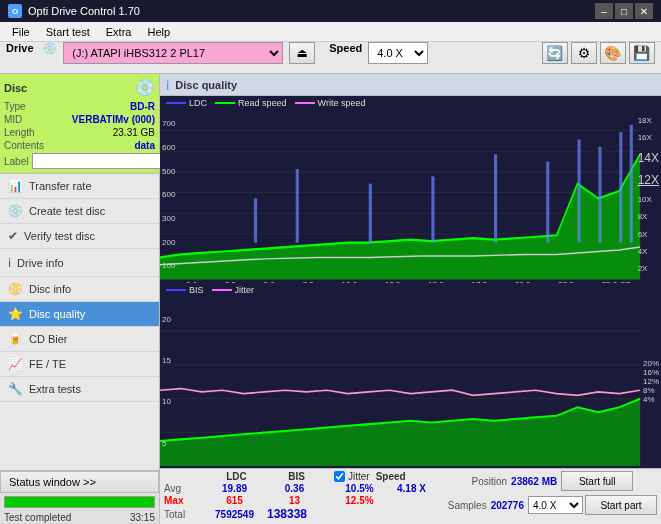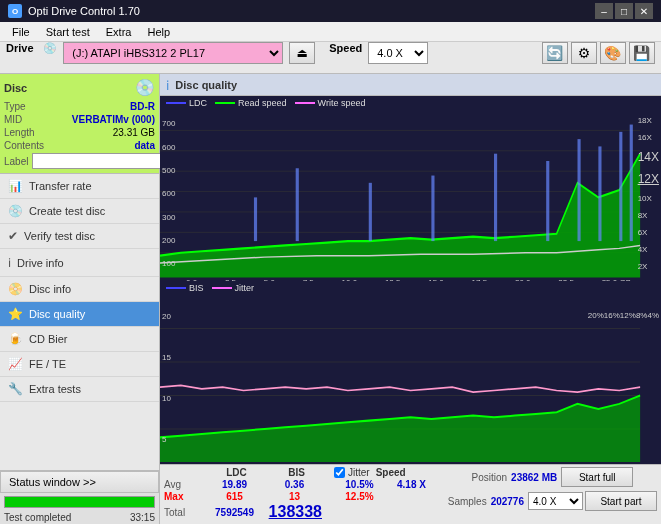--- a/index.html
+++ b/index.html
@@ -331,21 +331,21 @@
             <line x1="0" y1="60" x2="460" y2="60" stroke="#333" stroke-width="0.5"></line>
             <line x1="0" y1="80" x2="460" y2="80" stroke="#333" stroke-width="0.5"></line>
 
             <polygon points="0,85 20,84 40,83 60,82 80,81 100,80 120,79 140,78 160,77 180,76 200,75 220,74 240,73 260,74 280,73 300,72 320,73 340,72 360,71 380,70 400,65 420,68 440,65 460,60 460,100 0,100" fill="#00aa00" opacity="0.7"></polygon>
 
             <polyline points="0,85 20,84 40,83 60,82 80,81 100,80 120,79 140,78 160,77 180,76 200,75 220,74 240,73 260,74 280,73 300,72 320,73 340,72 360,71 380,70 400,65 420,68 440,65 460,60" fill="none" stroke="#00ff00" stroke-width="1.2"></polyline>
 
             <polyline points="0,55 20,54 40,56 60,55 80,57 100,56 120,55 140,56 160,55 180,57 200,56 220,55 240,57 260,56 280,55 300,58 320,57 340,56 360,55 380,57 400,58 420,56 440,57 460,55" fill="none" stroke="#ff99cc" stroke-width="1"></polyline>
           </svg>
           
-          <div style="position:absolute;right:2px;top:14px;height:100%;display:flex;flex-direction:row;justify-content:center;padding:2px 0;">
+          <div style="position:absolute;right:2px;top:0;height:100%;display:flex;flex-direction:column;justify-content:center;padding:2px 0;">
             <span style="font-size:8px;color:#ccc;">20%</span>
             <span style="font-size:8px;color:#ccc;">16%</span>
             <span style="font-size:8px;color:#ccc;">12%</span>
             <span style="font-size:8px;color:#ccc;">8%</span>
             <span style="font-size:8px;color:#ccc;">4%</span>
           </div>
           
           <div style="position:absolute;left:2px;top:0;height:100%;display:flex;flex-direction:column;justify-content:space-around;padding:2px 0;">
             <span style="font-size:8px;color:#ccc;">20</span>
             <span style="font-size:8px;color:#ccc;">15</span>
@@ -397,21 +397,21 @@
           <div style="display:flex;align-items:center;">
             <span style="font-size:10px;color:#ff0000;font-weight:bold;width:38px;">Max</span>
             <span style="font-size:10px;color:#ff0000;font-weight:bold;width:65px;text-align:center;">615</span>
             <span style="font-size:10px;color:#ff0000;font-weight:bold;width:55px;text-align:center;">13</span>
             <span style="font-size:10px;color:#ff0000;font-weight:bold;width:55px;text-align:center;margin-left:10px;">12.5%</span>
           </div>
 
           <div style="display:flex;align-items:center;">
             <span style="font-size:10px;color:#555;width:38px;">Total</span>
             <span style="font-size:10px;color:#0000cc;font-weight:bold;width:65px;text-align:center;">7592549</span>
-            <span style="font-size:16px;color:#0000cc;font-weight:bold;width:55px;text-align:right;text-decoration:underline;">138338</span>
+            <span style="font-size:12px;color:#0000cc;font-weight:bold;width:55px;text-align:left;">138338</span>
           </div>
         </div>
 
         <div style="display:flex;flex-direction:column;gap:4px;align-items:center;">
           <div style="display:flex;align-items:center;gap:4px;">
             <span style="font-size:10px;color:#555;">Position</span>
             <span style="font-size:10px;color:#0000cc;font-weight:bold;">23862 MB</span>
             <button class="start-btn">Start full</button>
           </div>
           <div style="display:flex;align-items:center;gap:4px;">

